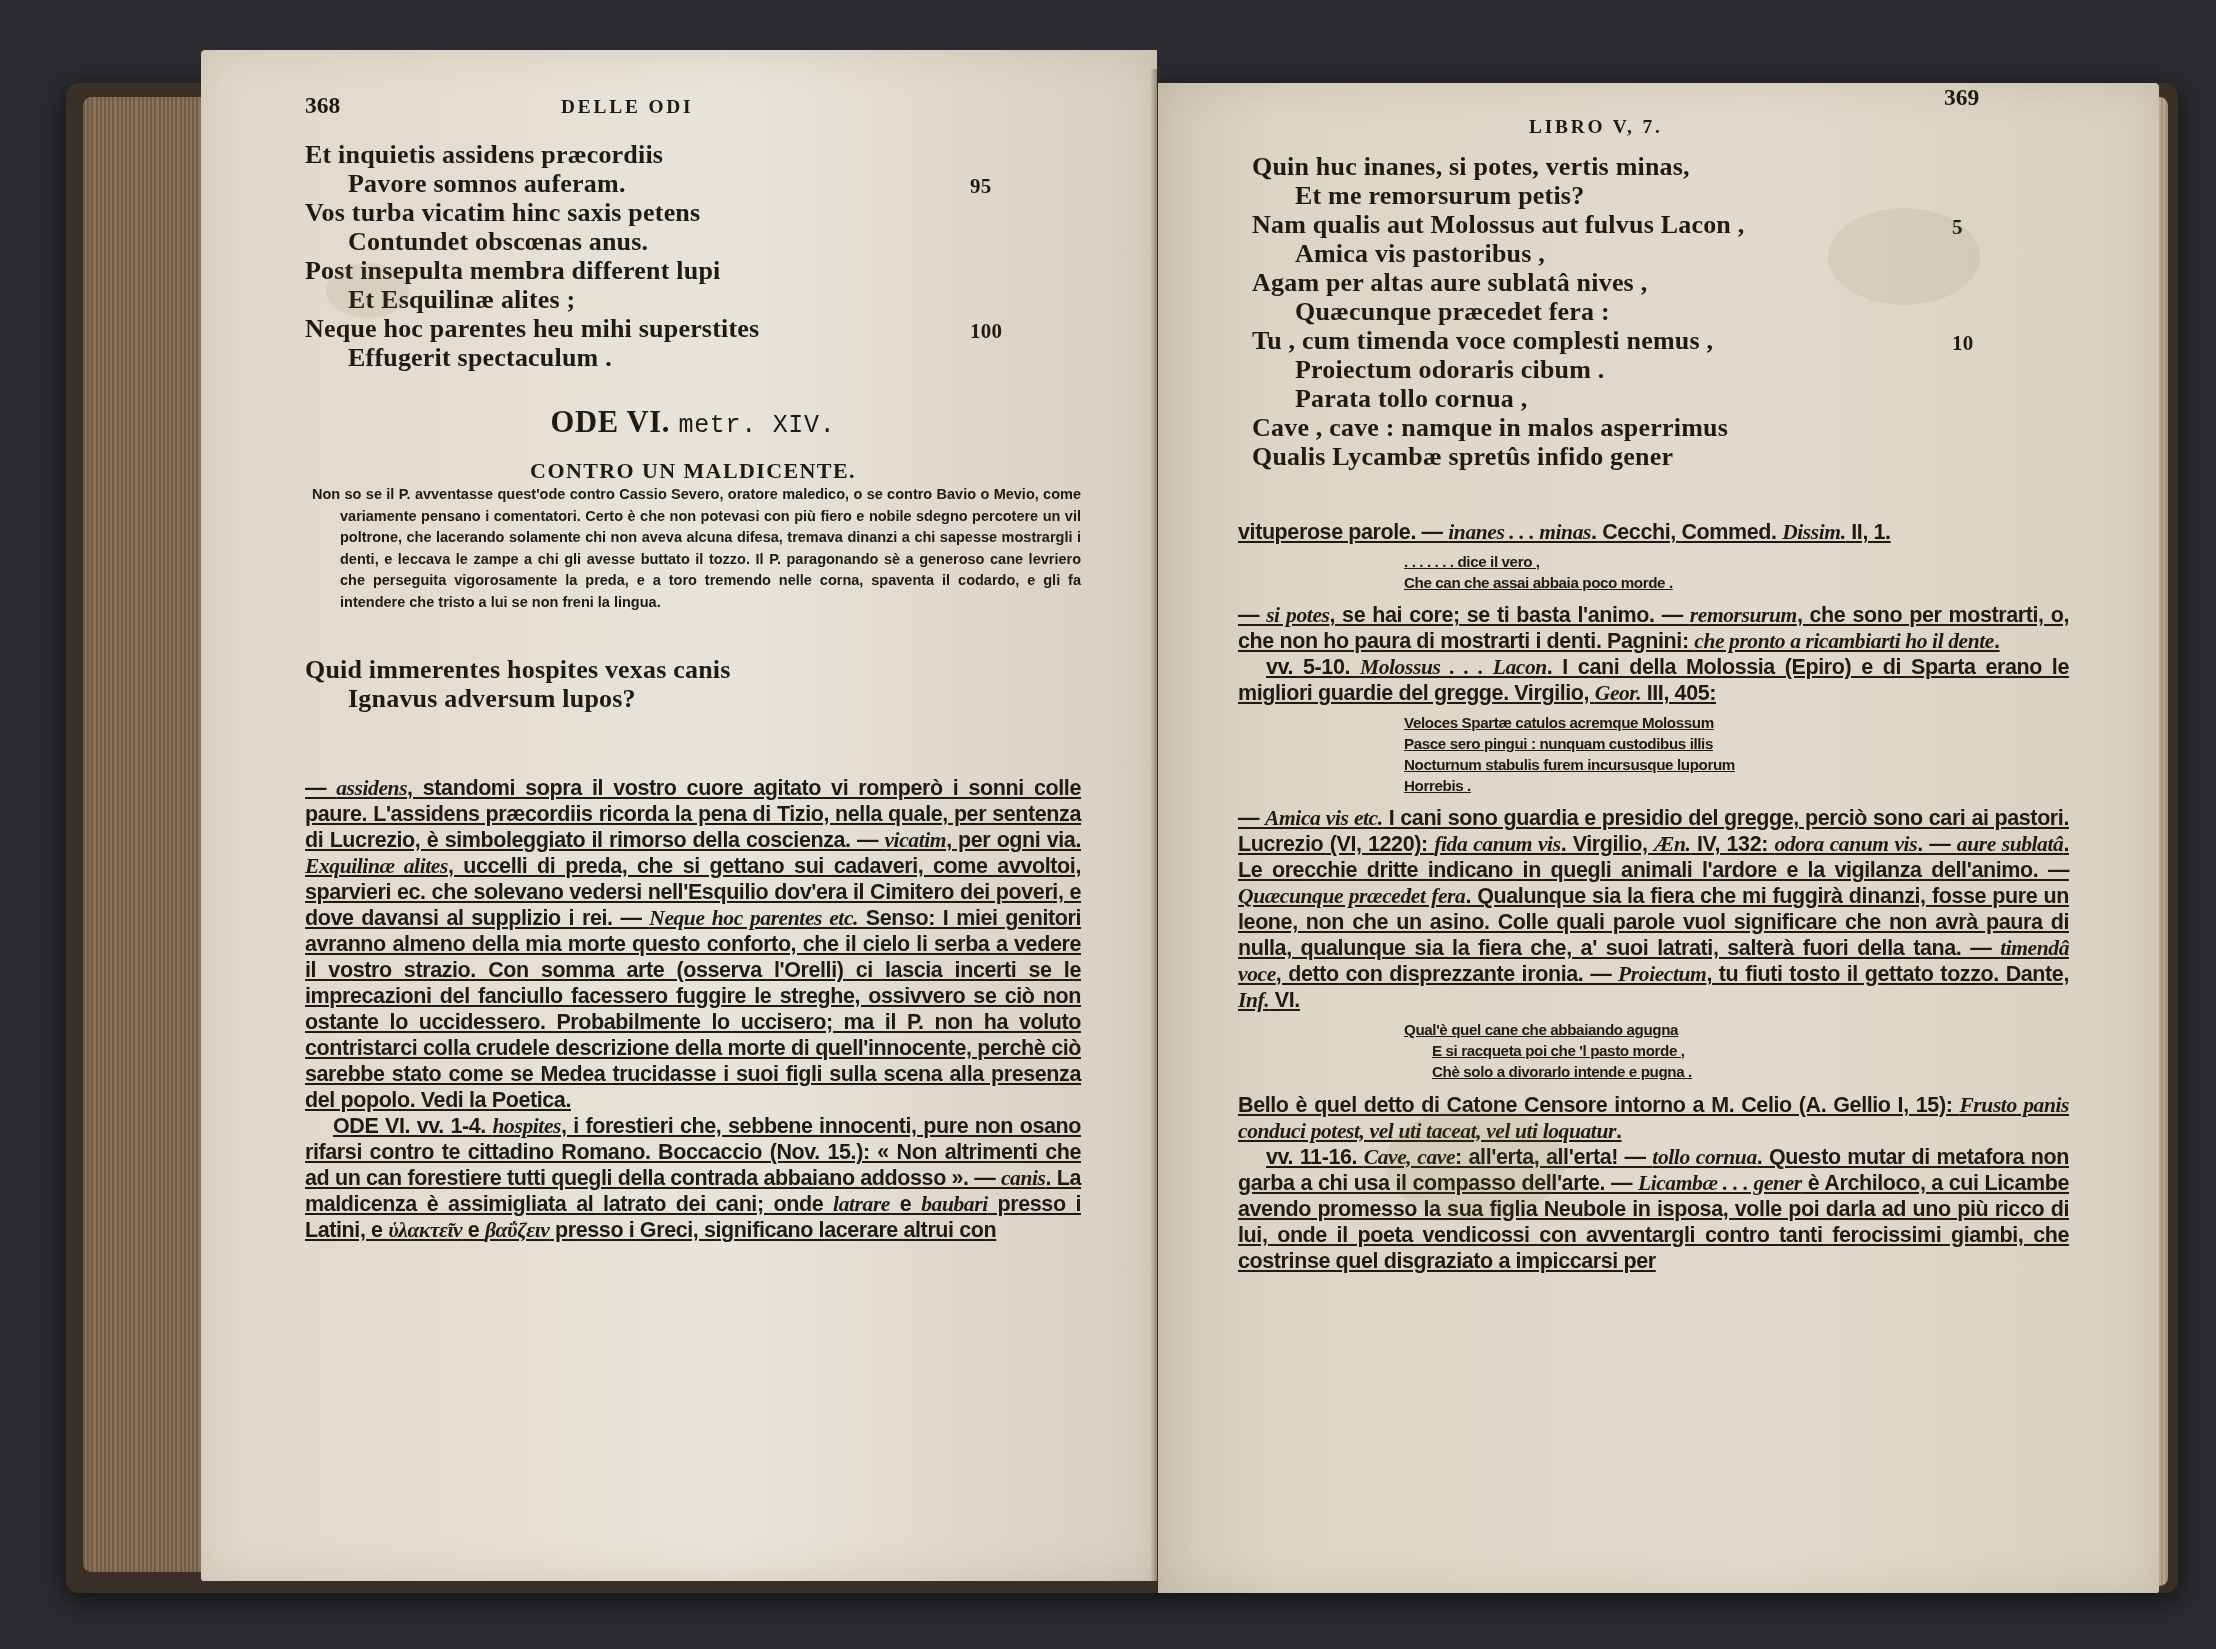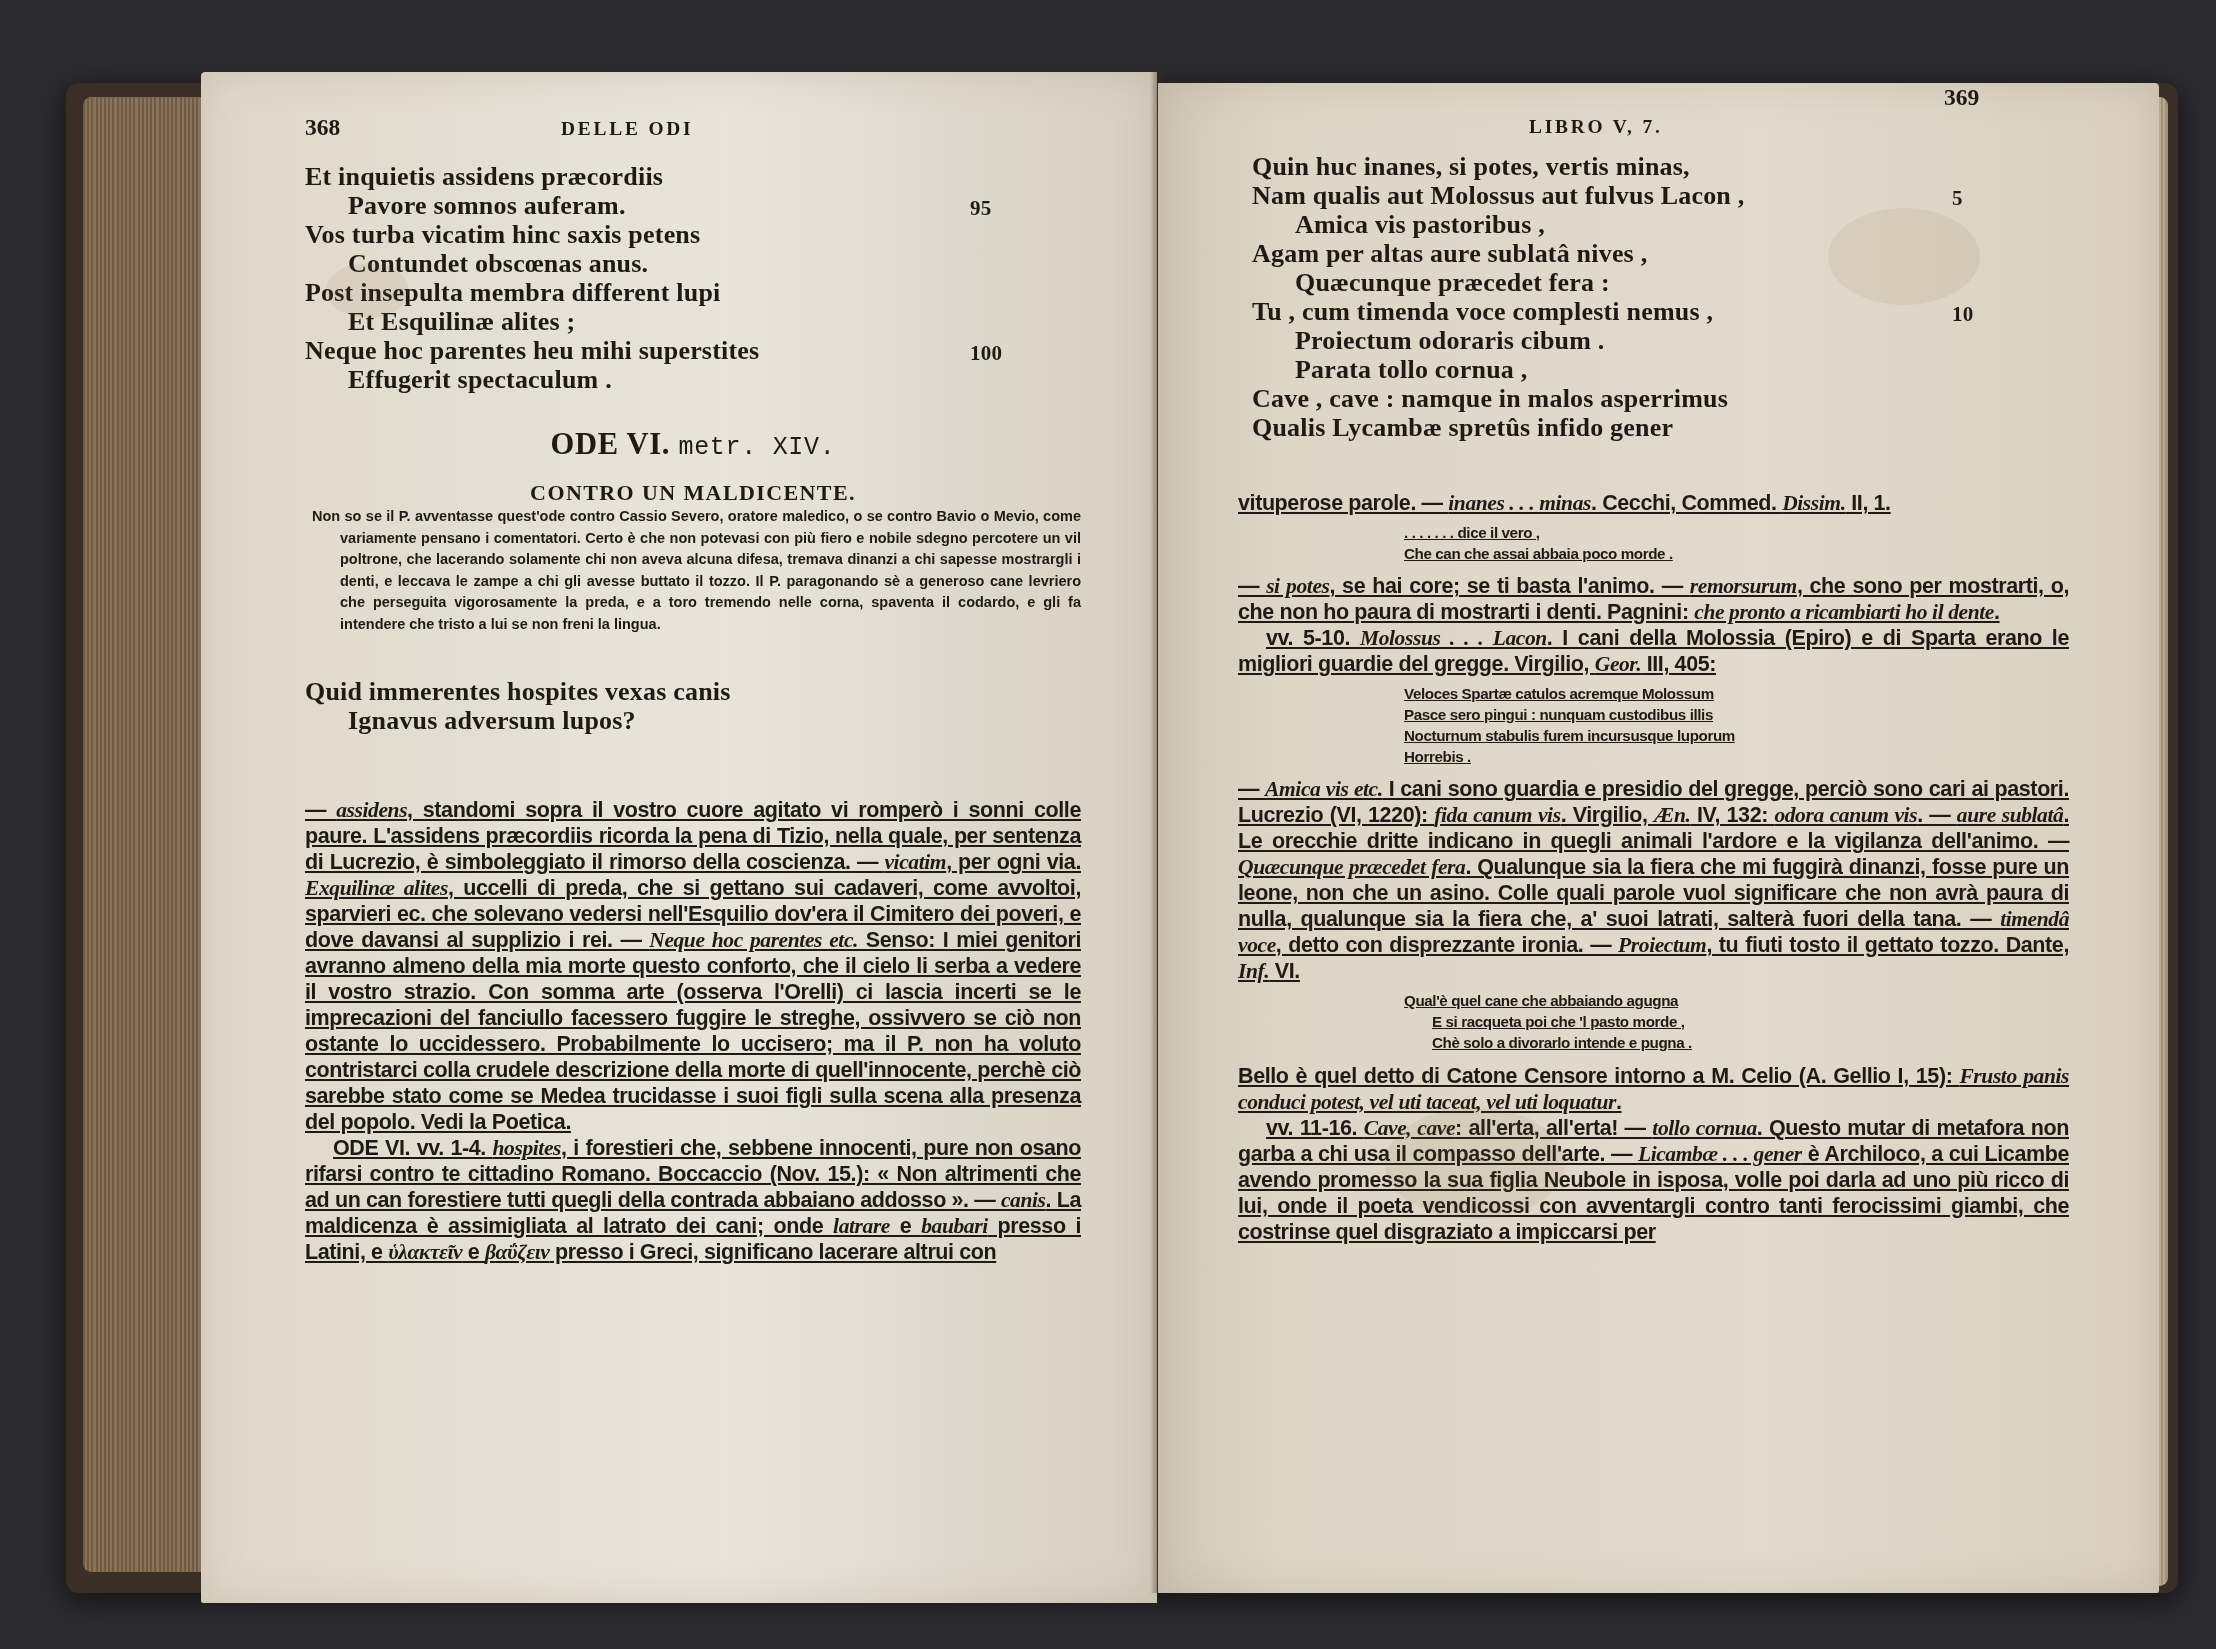--- a/index.html
+++ b/index.html
@@ -24,21 +24,21 @@
   .edge-right {
     position: absolute; left: 2092px; top: 97px; width: 76px; height: 1489px;
     background: repeating-linear-gradient(90deg, #b9a98e 0 2.1px, #a5927a 2.1px 4.2px);
     border-radius: 0 8.3px 8.3px 0;
   }
   .page {
     position: absolute;
     background: linear-gradient(90deg, #ddd7cb 0%, #e8e3d9 40%, #e2dccf 100%);
     box-shadow: inset 0 0 42px rgba(120,100,70,0.18);
   }
-  .page.left  { left: 201px;  top: 72px;  width: 956px; height: 1531px; border-radius: 4.2px 0 0 2.8px;
+  .page.left  { left: 201px;  top: 50px;  width: 956px; height: 1531px; border-radius: 4.2px 0 0 2.8px;
                 background: linear-gradient(90deg, #dfd8ca 0%, #e9e4da 55%, #d6cfc1 100%); }
   .page.right { left: 1158px; top: 83px; width: 1001px; height: 1510px; border-radius: 0 4.2px 2.8px 0;
                 background: linear-gradient(90deg, #cfc7b8 0%, #ddd5c6 12%, #e2dbcd 60%, #d8cfbf 100%); }
   .gutter {
     position: absolute; left: 1150px; top: 69px; width: 16.6px; height: 1524px;
     background: linear-gradient(90deg, rgba(0,0,0,0.0), rgba(60,40,20,0.45), rgba(0,0,0,0.0));
   }
   .content { position: absolute; }
   .left .content  { left: 104px; top: 42px; width: 776px; }
   .right .content { left: 66px;  top: 0px;  width: 873px; }
@@ -128,20 +128,21 @@
 <div class="gutter"></div>
 
 <div class="page right">
   <div class="content">
     <div class="running-head" style="height:62px;">
       <span class="title" style="left:305px; top:33px;">LIBRO V, 7.</span>
       <span class="pageno" style="left:720px; top:1.4px;">369</span>
     </div>
     <div class="verse" id="right-verses" style="margin-top:7px; padding-left:28px;">
         <div class="line"><span>Quin huc inanes, si potes, vertis minas,</span></div>
+        <div class="line indent"><span>Et me remorsurum petis?</span></div>
         <div class="line"><span>Nam qualis aut Molossus aut fulvus Lacon ,</span><span class="lineno" style="left: 700px; top: 2.8px;">5</span></div>
         <div class="line indent"><span>Amica vis pastoribus ,</span></div>
         <div class="line"><span>Agam per altas aure sublatâ nives ,</span></div>
         <div class="line indent"><span>Quæcunque præcedet fera :</span></div>
         <div class="line"><span>Tu , cum timenda voce complesti nemus ,</span><span class="lineno" style="left: 700px; top: 2.8px;">10</span></div>
         <div class="line indent"><span>Proiectum odoraris cibum .</span></div>
         <div class="line indent"><span>Parata tollo cornua ,</span></div>
         <div class="line"><span>Cave , cave : namque in malos asperrimus</span></div>
         <div class="line"><span>Qualis Lycambæ spretûs infido gener</span></div>
       </div>

